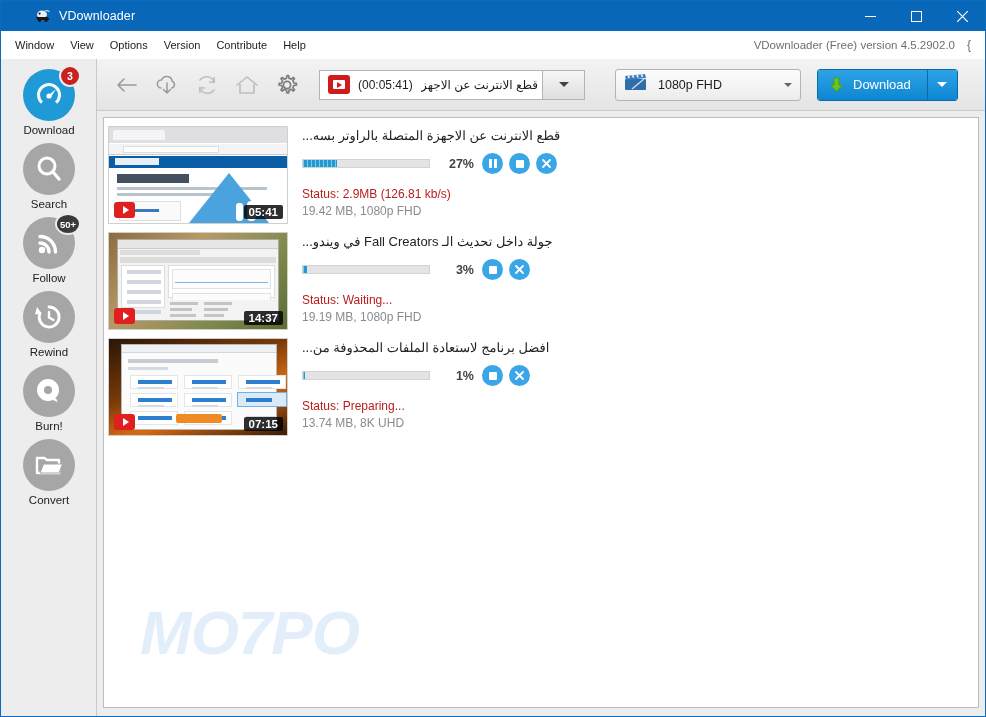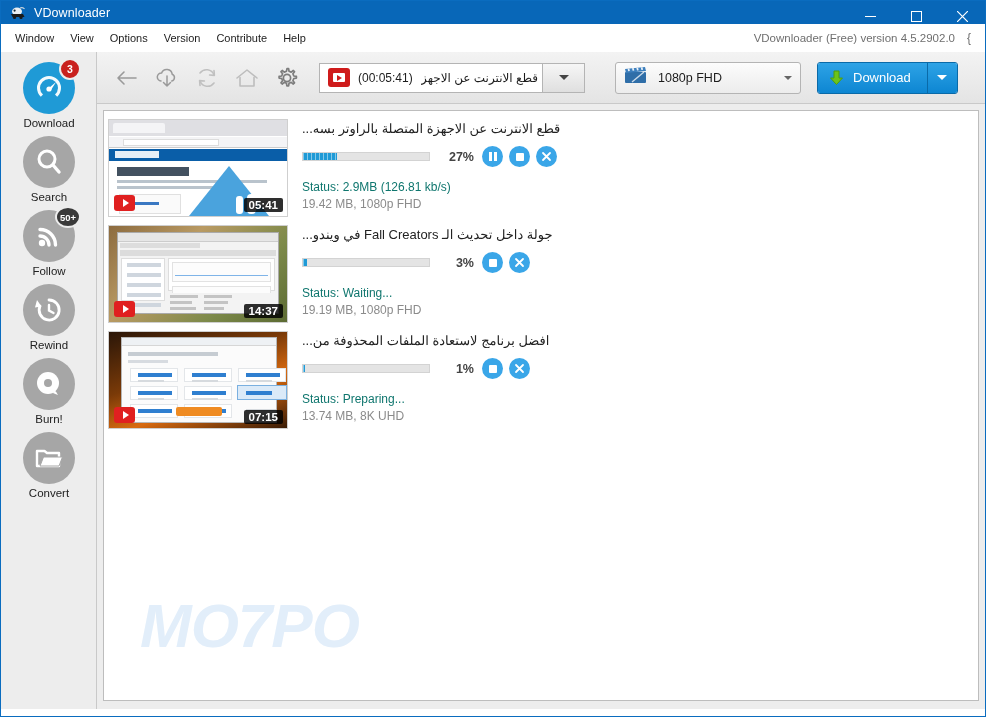--- a/index.html
+++ b/index.html
@@ -13,25 +13,26 @@
   #app {
     position: relative;
     width: 986px; height: 717px;
     background: #ffffff;
     border: 1px solid #0a6cbf;
     overflow: hidden;
   }
 
   
   .titlebar {
-    height: 23px;
+    height: 30px;
     background: #0867b8;
     display: flex;
     align-items: center;
     position: relative;
+    padding-left: 25px;
   }
   .tb-icon {
     width: 16px; height: 16px;
     margin-left: 9px; margin-right: 8px;
     position: relative;
     flex: none;
   }
   .tb-icon svg { display:block; }
   .tb-title {
     color: #ffffff;
@@ -395,21 +396,21 @@
   }
   .cbtn .pause-bars {
     display: flex; gap: 2px;
   }
   .cbtn .pause-bars i {
     display: block; width: 3px; height: 9px; background: #fff;
   }
   .cbtn .stop-sq { width: 8px; height: 8px; background: #fff; border-radius: 1px; }
   .status {
     font-size: 12px;
-    color: #0f766e;
+    color: #b91c1c;
     line-height: 17px;
     white-space: nowrap;
   }
   .meta {
     font-size: 12px;
     color: #8b8b8b;
     line-height: 17px;
     white-space: nowrap;
   }
 

